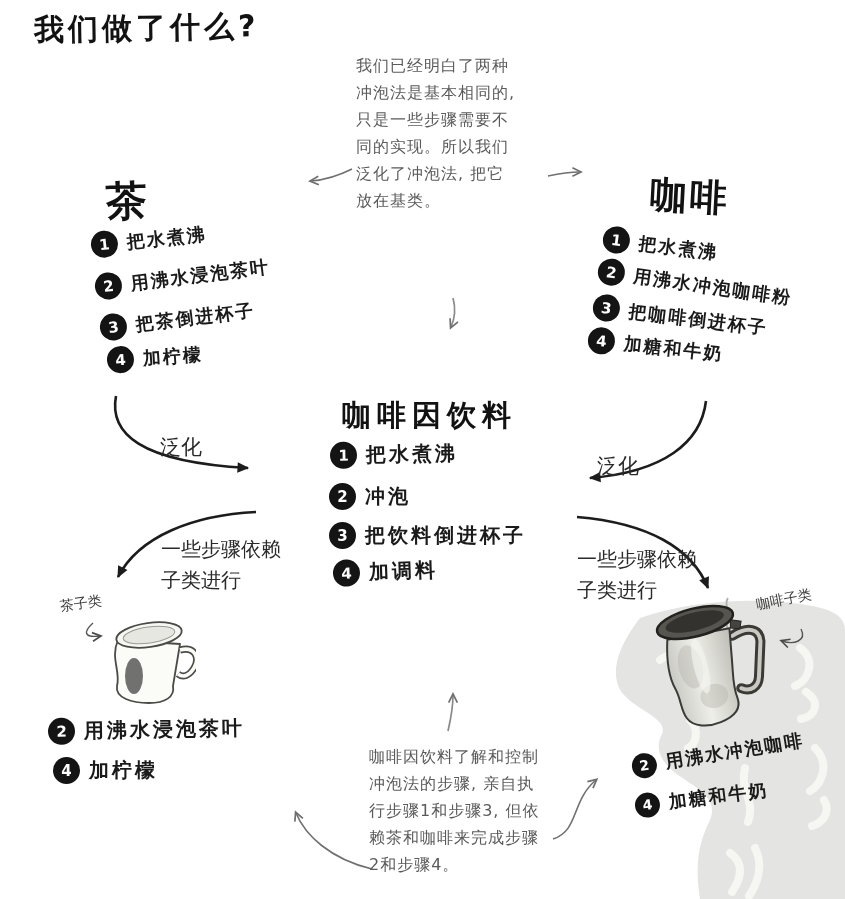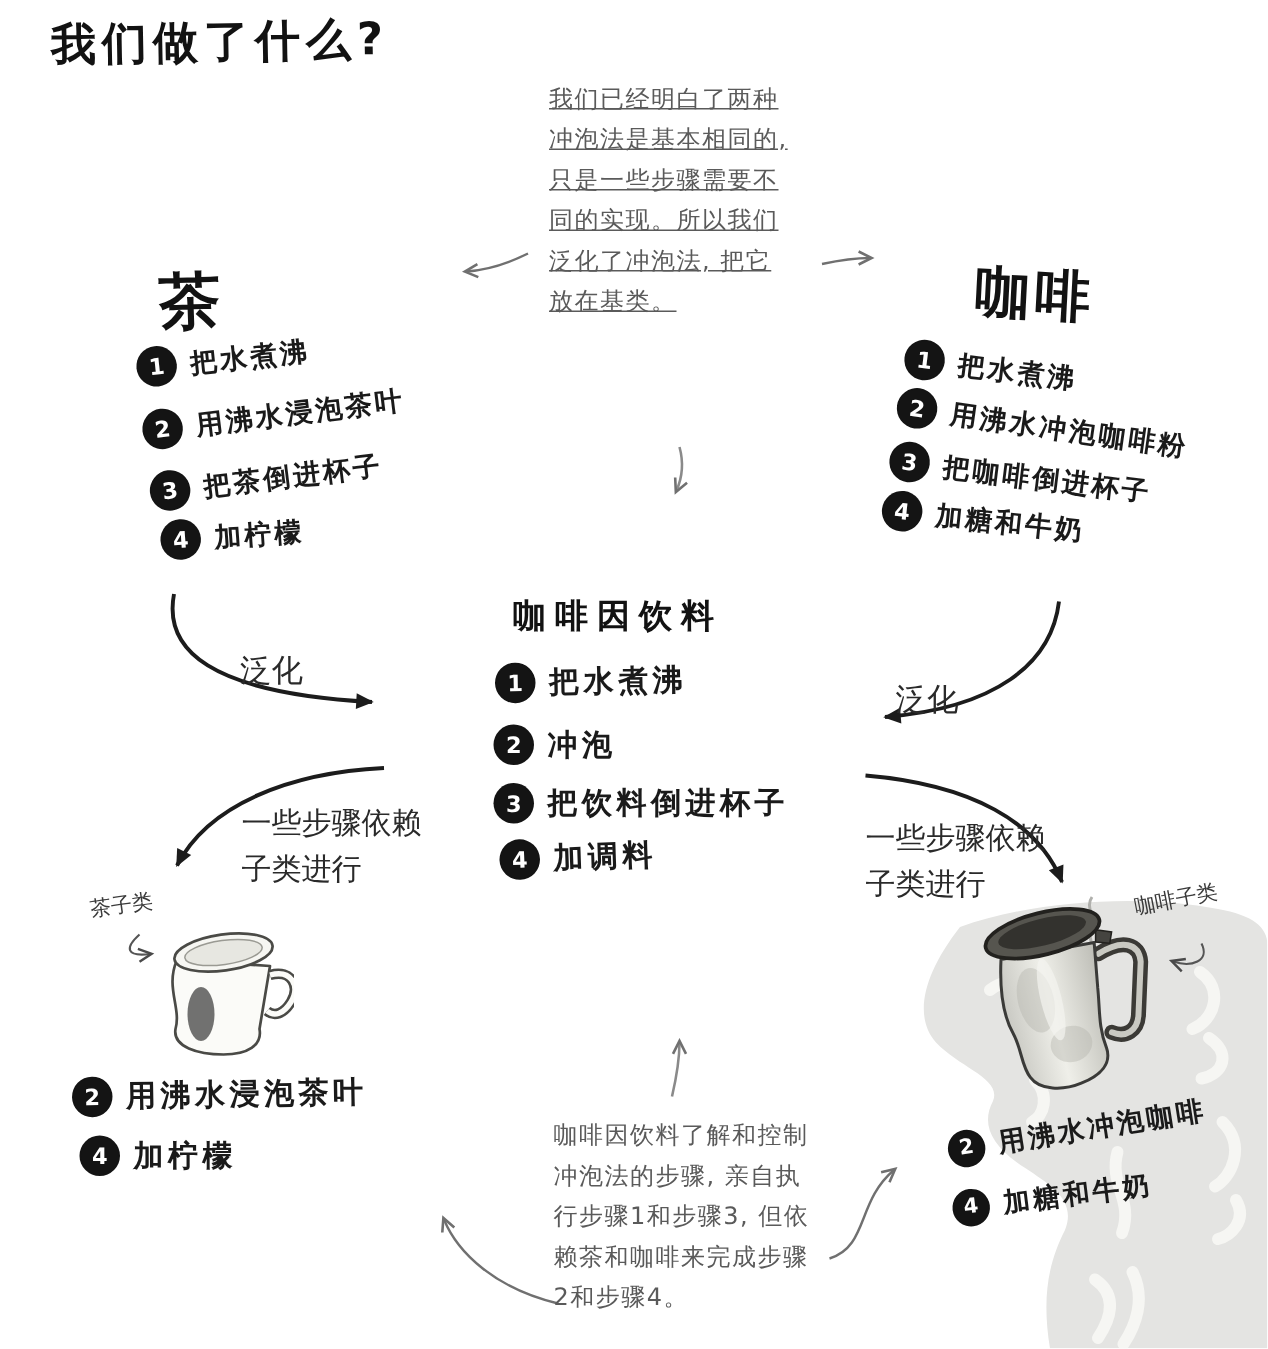--- a/index.html
+++ b/index.html
@@ -106,21 +106,21 @@
       <ellipse cx="58" cy="106" rx="14" ry="12" fill="#b2b2ab" opacity="0.4"></ellipse>
       <ellipse cx="52" cy="74" rx="7" ry="28" fill="#f4f4ef" opacity="0.7"></ellipse>
       <path d="M 92,36 L 102,40 L 99,47 L 90,44 Z" fill="#454440" stroke="#22211e" stroke-width="1"></path>
       <ellipse cx="57" cy="30" rx="39" ry="14" fill="#56554f" stroke="#22211e" stroke-width="2.5"></ellipse>
       <ellipse cx="57" cy="29" rx="30" ry="9" fill="#33322e"></ellipse>
     </g>
   </svg>
 
   <div class="abs title" style="left:34px;top:8px;z-index:3;">我们做了什么?</div>
 
-  <div class="abs note" style="left:366px;top:52px;width:220px;z-index:3;text-decoration:underline;">我们已经明白了两种
+  <div class="abs note" style="left:356px;top:52px;width:220px;z-index:3;">我们已经明白了两种
 冲泡法是基本相同的,
 只是一些步骤需要不
 同的实现。所以我们
 泛化了冲泡法, 把它
 放在基类。</div>
 
   <div class="abs heading" style="left:106px;top:174px;font-size:41px;transform:rotate(-2deg);z-index:3;">茶</div>
   <div class="step" style="left:92px;top:233px;transform:rotate(-6deg);z-index:3;">
     <span class="badge">1</span>
     <span class="step-label">把水煮沸</span>
@@ -149,21 +149,21 @@
   </div>
   <div class="step" style="left:594px;top:294px;transform:rotate(7deg);z-index:3;">
     <span class="badge">3</span>
     <span class="step-label">把咖啡倒进杯子</span>
   </div>
   <div class="step" style="left:589px;top:327px;transform:rotate(6deg);z-index:3;">
     <span class="badge">4</span>
     <span class="step-label">加糖和牛奶</span>
   </div>
 
-  <div class="abs heading" style="left:342px;top:396px;font-size:22px;letter-spacing:6px;z-index:3;">咖啡因饮料</div>
+  <div class="abs heading" style="left:342px;top:396px;font-size:29px;letter-spacing:6px;z-index:3;">咖啡因饮料</div>
   <div class="step" style="left:331px;top:442px;transform:rotate(-1deg);z-index:3;">
     <span class="badge">1</span>
     <span class="step-label big">把水煮沸</span>
   </div>
   <div class="step" style="left:330px;top:483px;z-index:3;">
     <span class="badge">2</span>
     <span class="step-label big">冲泡</span>
   </div>
   <div class="step" style="left:330px;top:522px;z-index:3;">
     <span class="badge">3</span>

